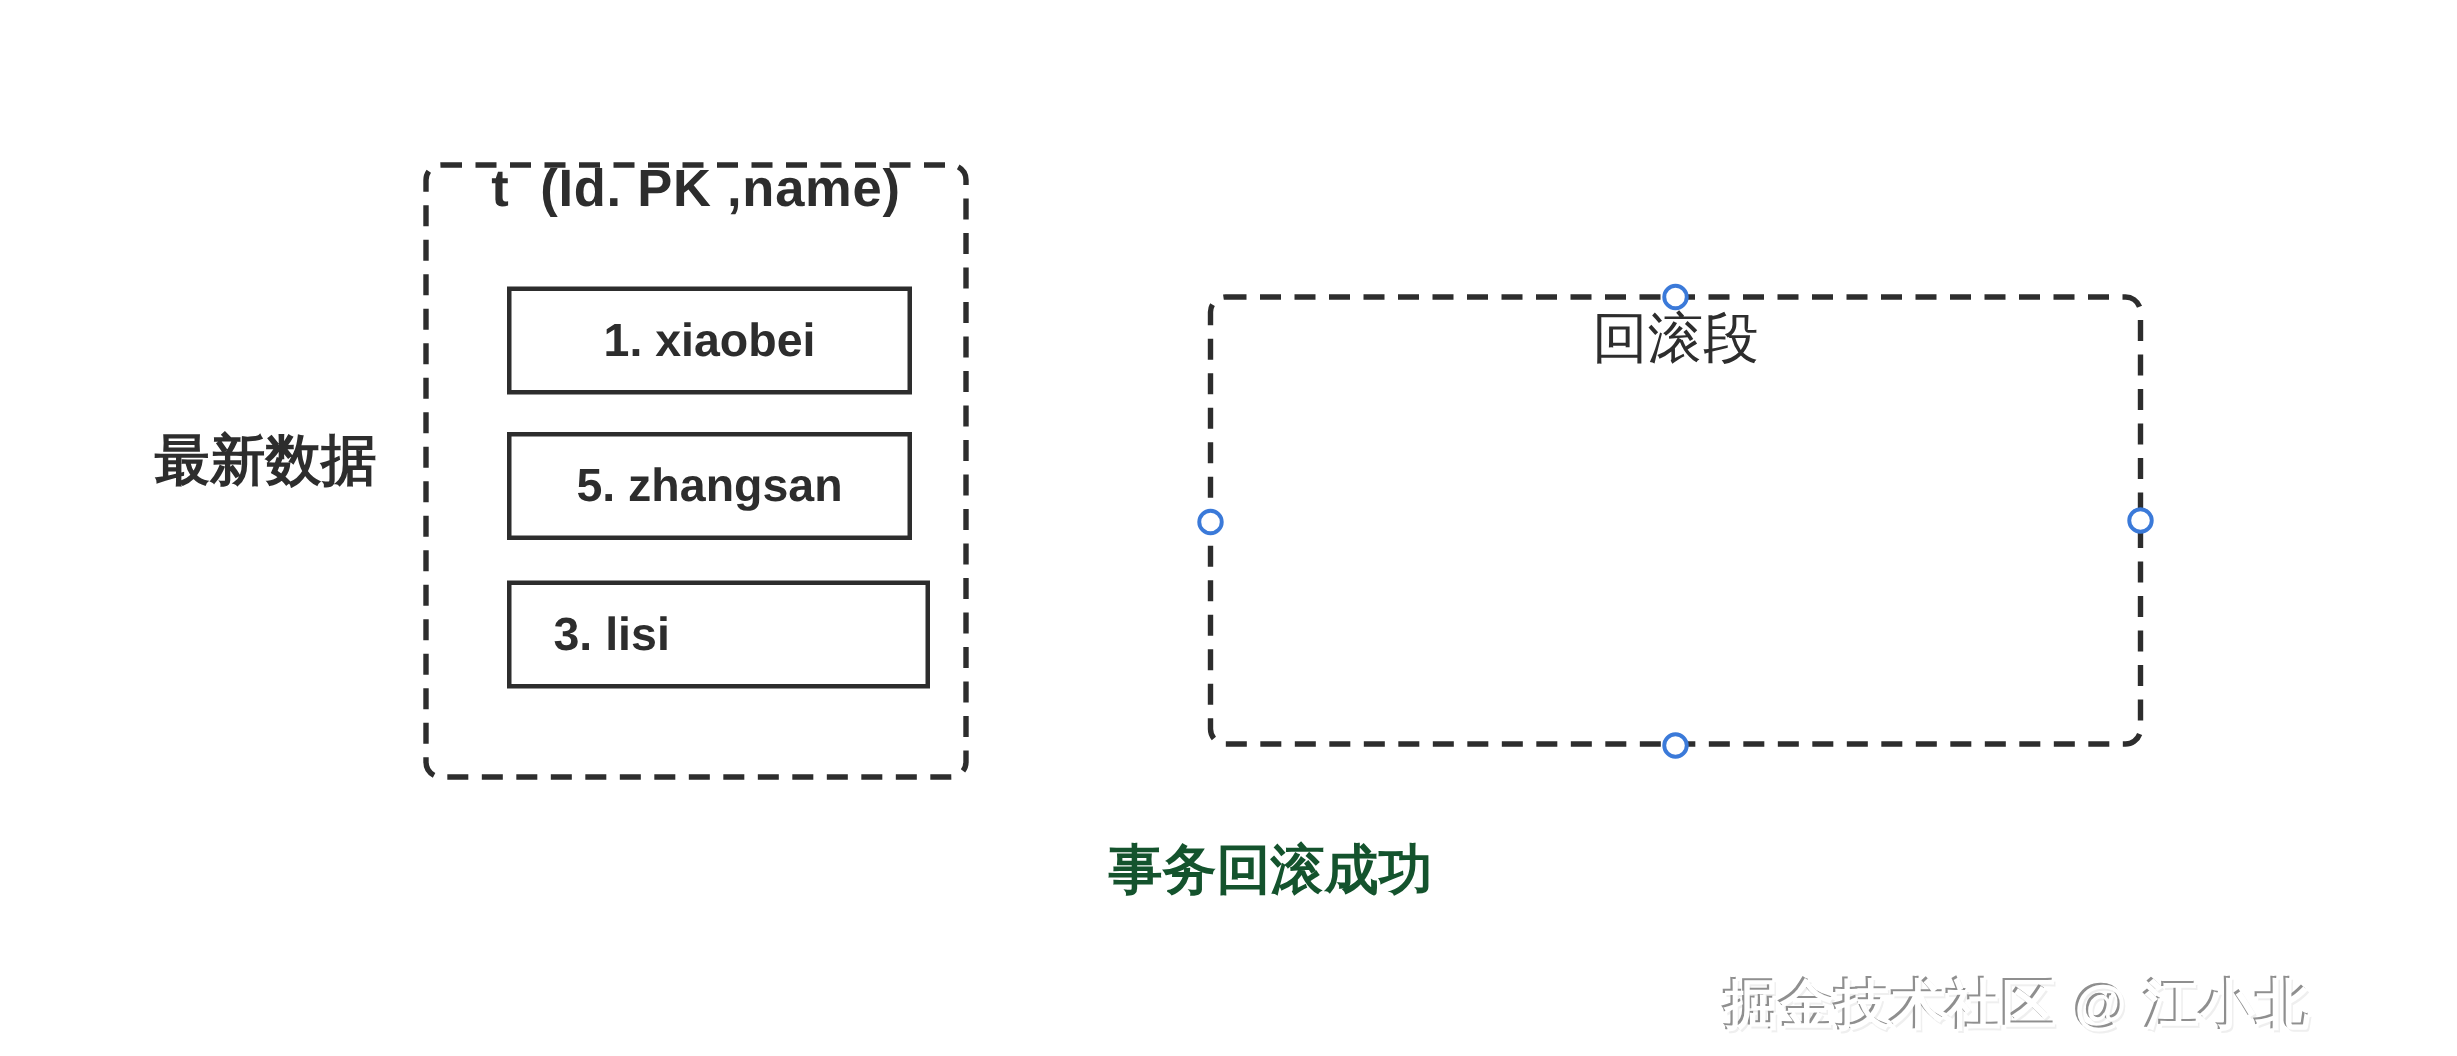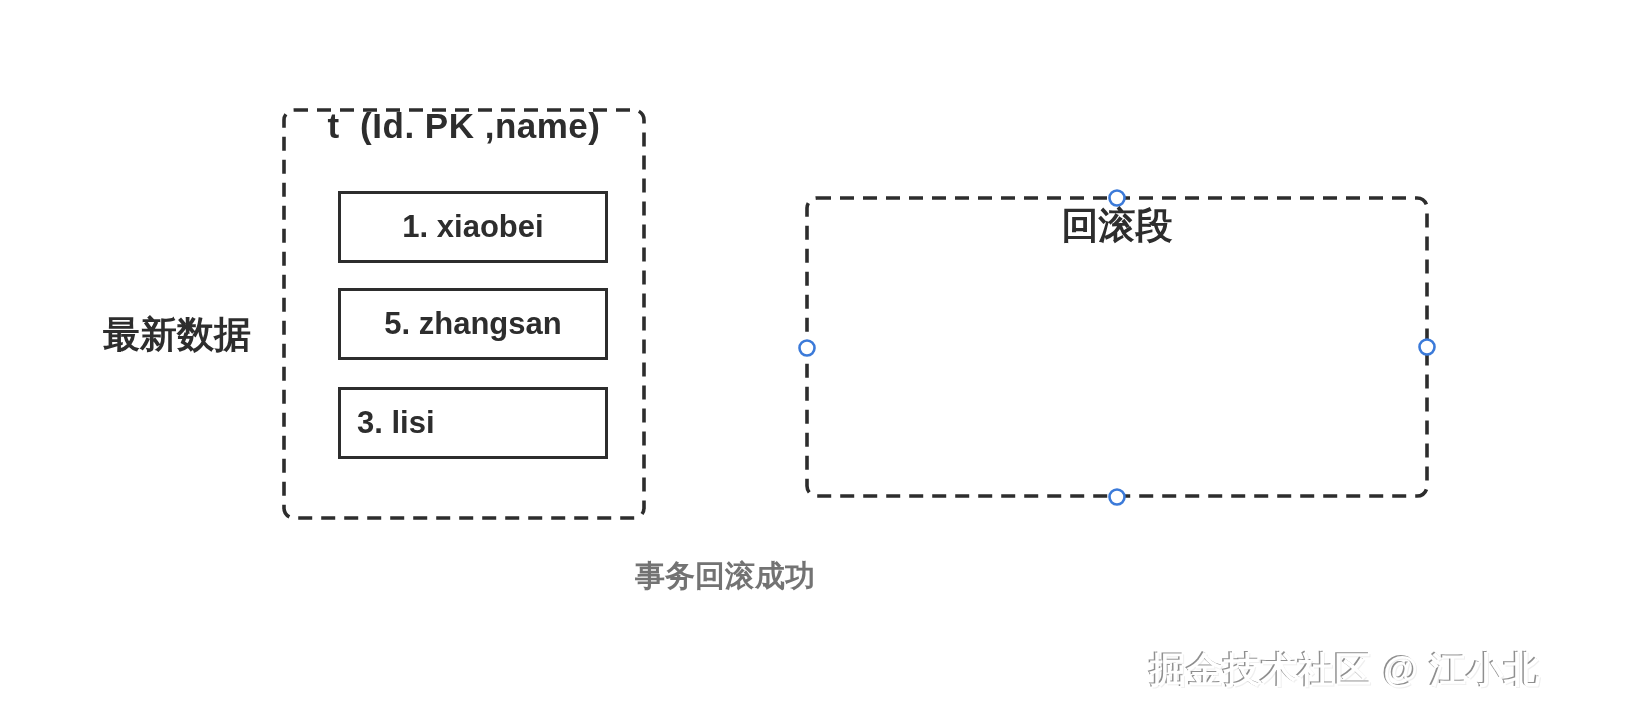--- a/index.html
+++ b/index.html
@@ -39,45 +39,44 @@
     background: #ffffff;
     display: flex;
     align-items: center;
     justify-content: center;
     font-size: 31px;
     font-weight: 600;
     color: #2d2d2d;
   }
   .row-1 { top: 191px; }
   .row-2 { top: 288px; }
-  .row-3 { top: 387px; justify-content: flex-start; padding-left: 16px; width: 248px; }
+  .row-3 { top: 387px; justify-content: flex-start; padding-left: 28px; width: 248px; }
 
   .left-label {
     left: 103px; top: 282px;
     font-size: 37px;
     font-weight: 700;
     color: #2d2d2d;
-    margin-top: 28px;
   }
 
   
   .rollback-title {
     left: 807px; top: 201px; width: 620px;
     text-align: center;
     font-size: 37px;
-    font-weight: 700;
+    font-weight: 400;
     color: #2d2d2d;
   }
 
   .caption {
     left: 635px; top: 556px; width: 320px;
-    text-align: left;
-    font-size: 30px;
+    text-align: right;
+    font-size: 36px;
     font-weight: 700;
-    color: #737373;
+    color: #14532d;
   }
 
   .watermark {
     right: 5px; top: 646px;
     font-size: 36px;
     font-weight: 700;
     color: #ffffff;
     text-shadow: -1.5px -1.5px 0 #8f8f8f, 1px 1px 0 #efefef;
     letter-spacing: 1px;
   }

